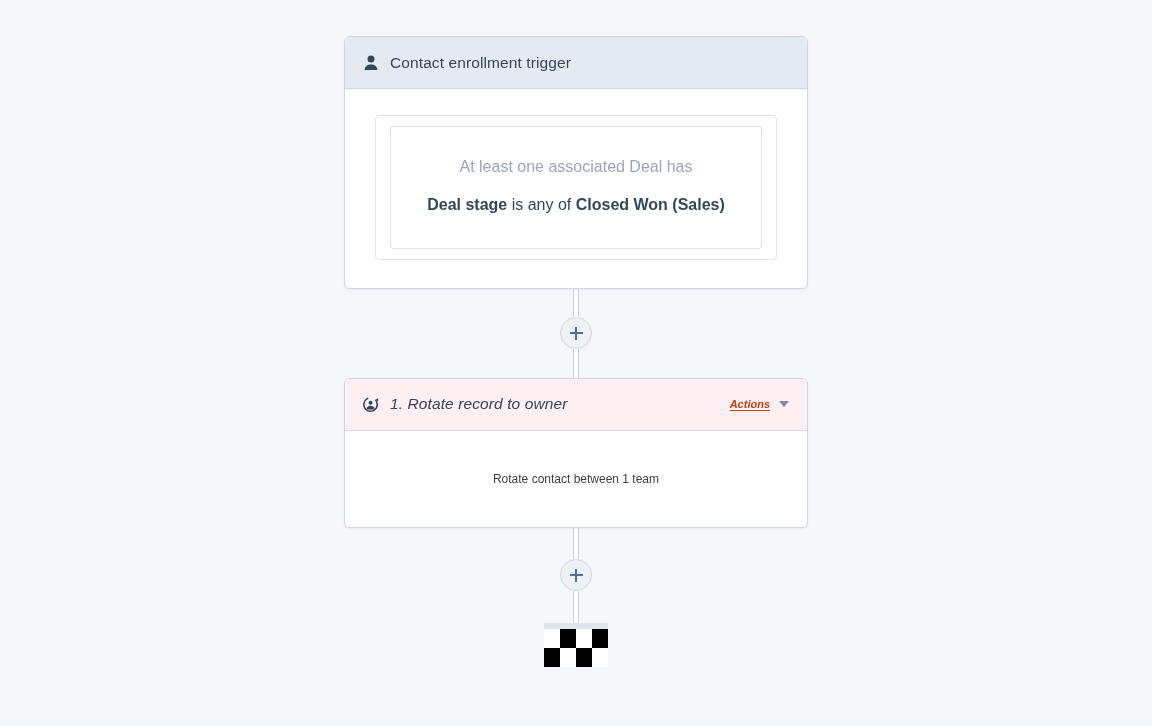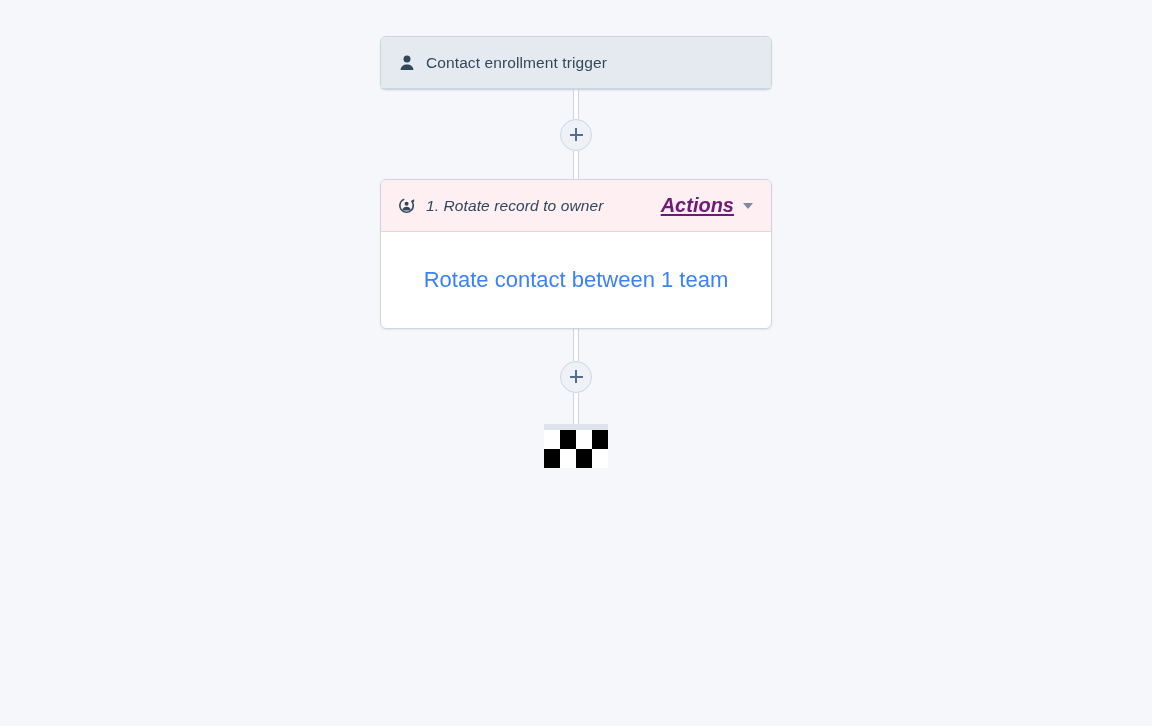--- a/index.html
+++ b/index.html
@@ -19,21 +19,21 @@
   .canvas {
     position: absolute;
     inset: 0;
     display: flex;
     flex-direction: column;
     align-items: center;
   }
 
   
   .card {
-    width: 392px;
+    width: 464px;
     box-sizing: border-box;
     background: #ffffff;
     border: 1px solid #cbd6e2;
     border-radius: 6px;
     box-shadow: 0 1px 2px rgba(90,104,128,0.10);
     position: relative;
     z-index: 2;
   }
 
   .card-header {
@@ -74,23 +74,23 @@
 
   .header-spacer { flex: 1 1 auto; }
 
   .actions-menu {
     display: flex;
     align-items: center;
     gap: 9px;
     cursor: pointer;
   }
   .actions-label {
-    font-size: 20px;
+    font-size: 11px;
     font-weight: bold;
-    color: #701a75;
+    color: #c2410c;
     text-decoration: underline;
     text-underline-offset: 2px;
   }
   .chevron-down {
     width: 0;
     height: 0;
     border-left: 5.5px solid transparent;
     border-right: 5.5px solid transparent;
     border-top: 6px solid #7c8ba1;
   }
@@ -124,22 +124,22 @@
   .filter-statement b { font-weight: bold; }
 
   
   .action-body {
     height: 96px;
     display: flex;
     align-items: center;
     justify-content: center;
   }
   .action-summary {
-    font-size: 22px;
-    color: #3b82f6;
+    font-size: 12px;
+    color: #404040;
   }
 
   
   .connector {
     width: 6px;
     position: relative;
     z-index: 1;
     display: flex;
     flex-direction: column;
     align-items: center;
@@ -217,20 +217,30 @@
     <div class="card-header trigger">
       <span class="header-icon">
         <svg width="18" height="18" viewBox="0 0 18 18" aria-hidden="true">
           <circle cx="9" cy="5" r="3.5" fill="#33475b"></circle>
           <path d="M2.6 16c0-3.6 2.9-5.6 6.4-5.6s6.4 2 6.4 5.6z" fill="#33475b"></path>
         </svg>
       </span>
       <span class="header-title">Contact enrollment trigger</span>
     </div>
 
+    <div class="trigger-body">
+      <div class="filter-group">
+        <div class="filter-inner">
+          <div class="filter-prefix">At least one associated Deal has</div>
+          <div class="filter-statement">
+            <b>Deal stage</b><span> is any of </span><b>Closed Won (Sales)</b>
+          </div>
+        </div>
+      </div>
+    </div>
   </div>
 
   <div class="connector" style="height:89px;">
     <div class="connector-line" style="flex:1 1 auto;"></div>
     <div class="add-step-button">
       <span class="plus-icon"></span>
     </div>
     <div class="connector-line" style="flex:1 1 auto;"></div>
   </div>
 

